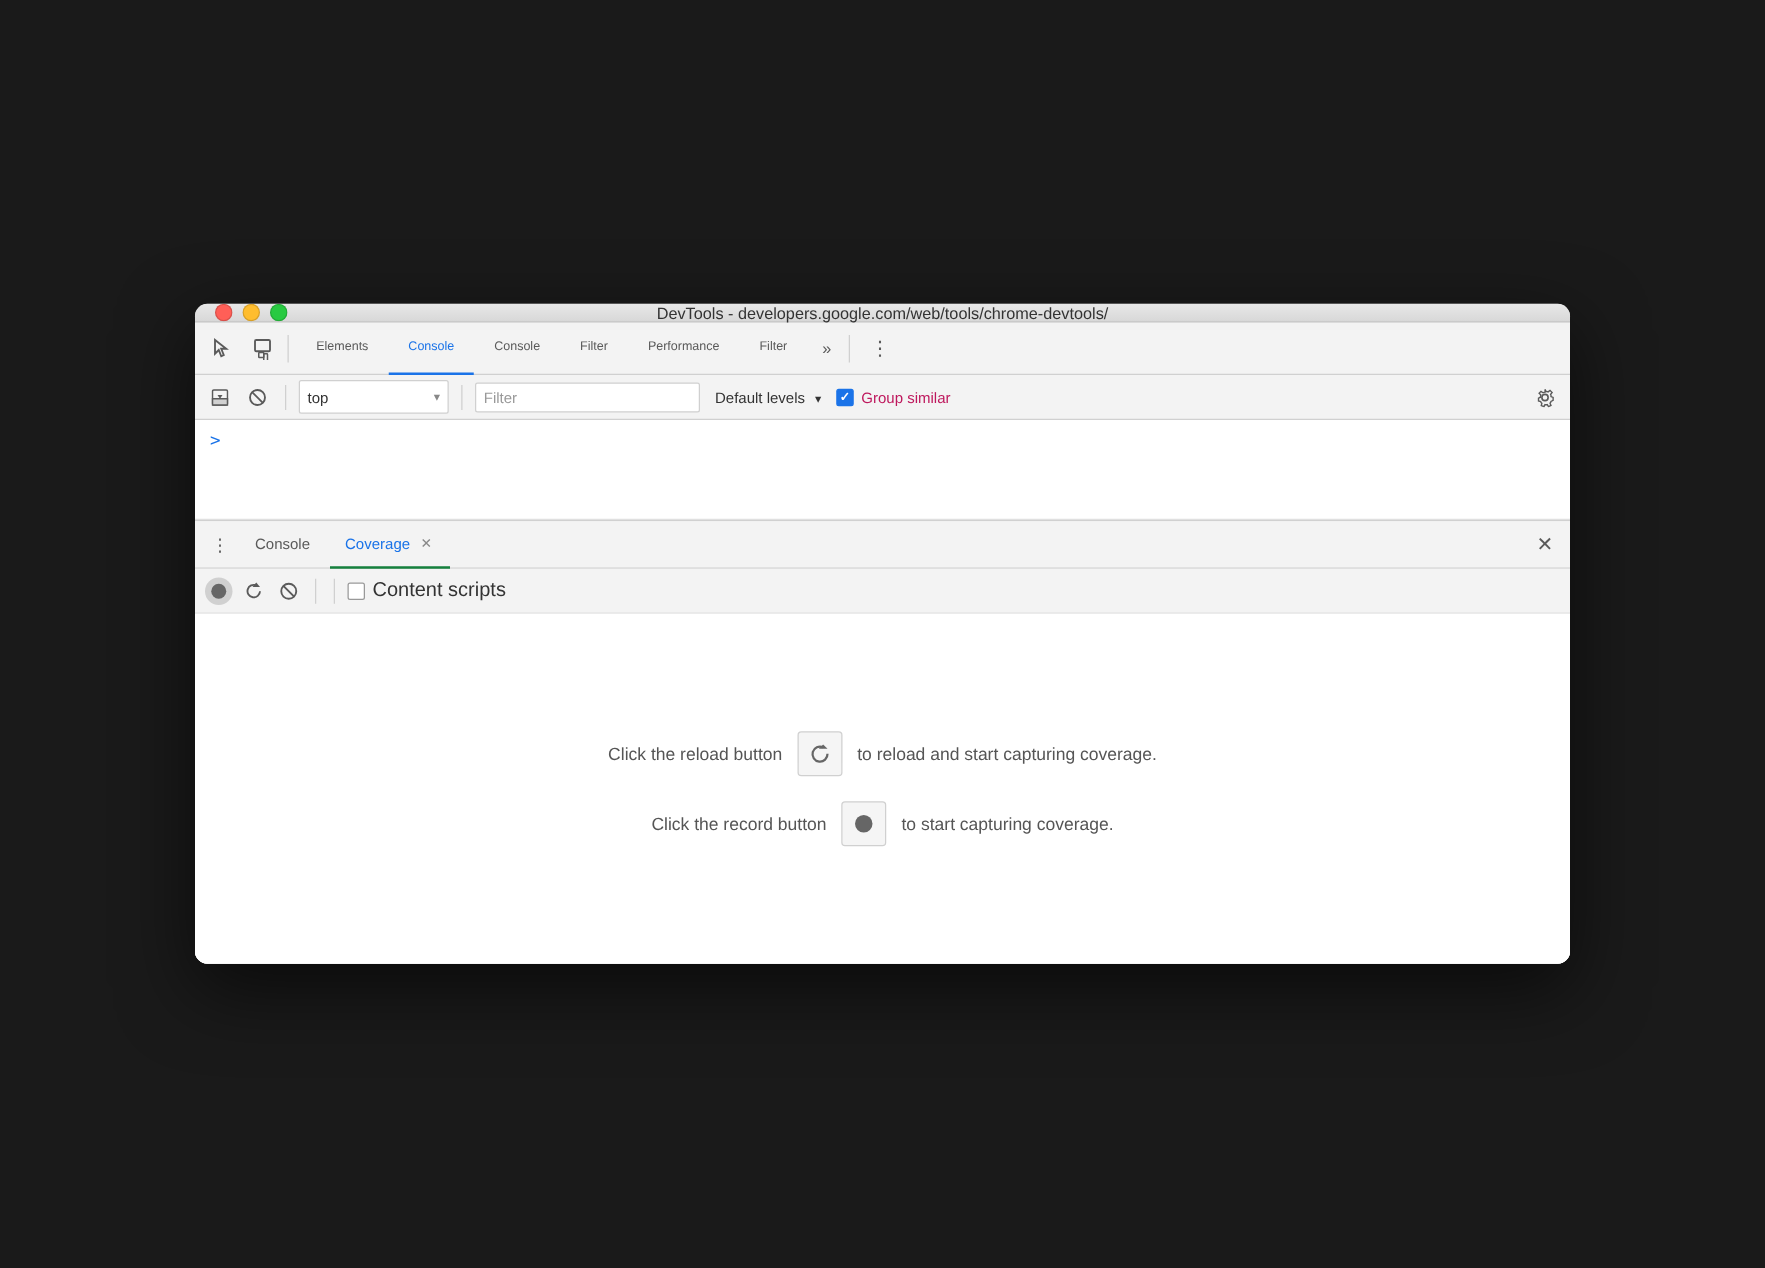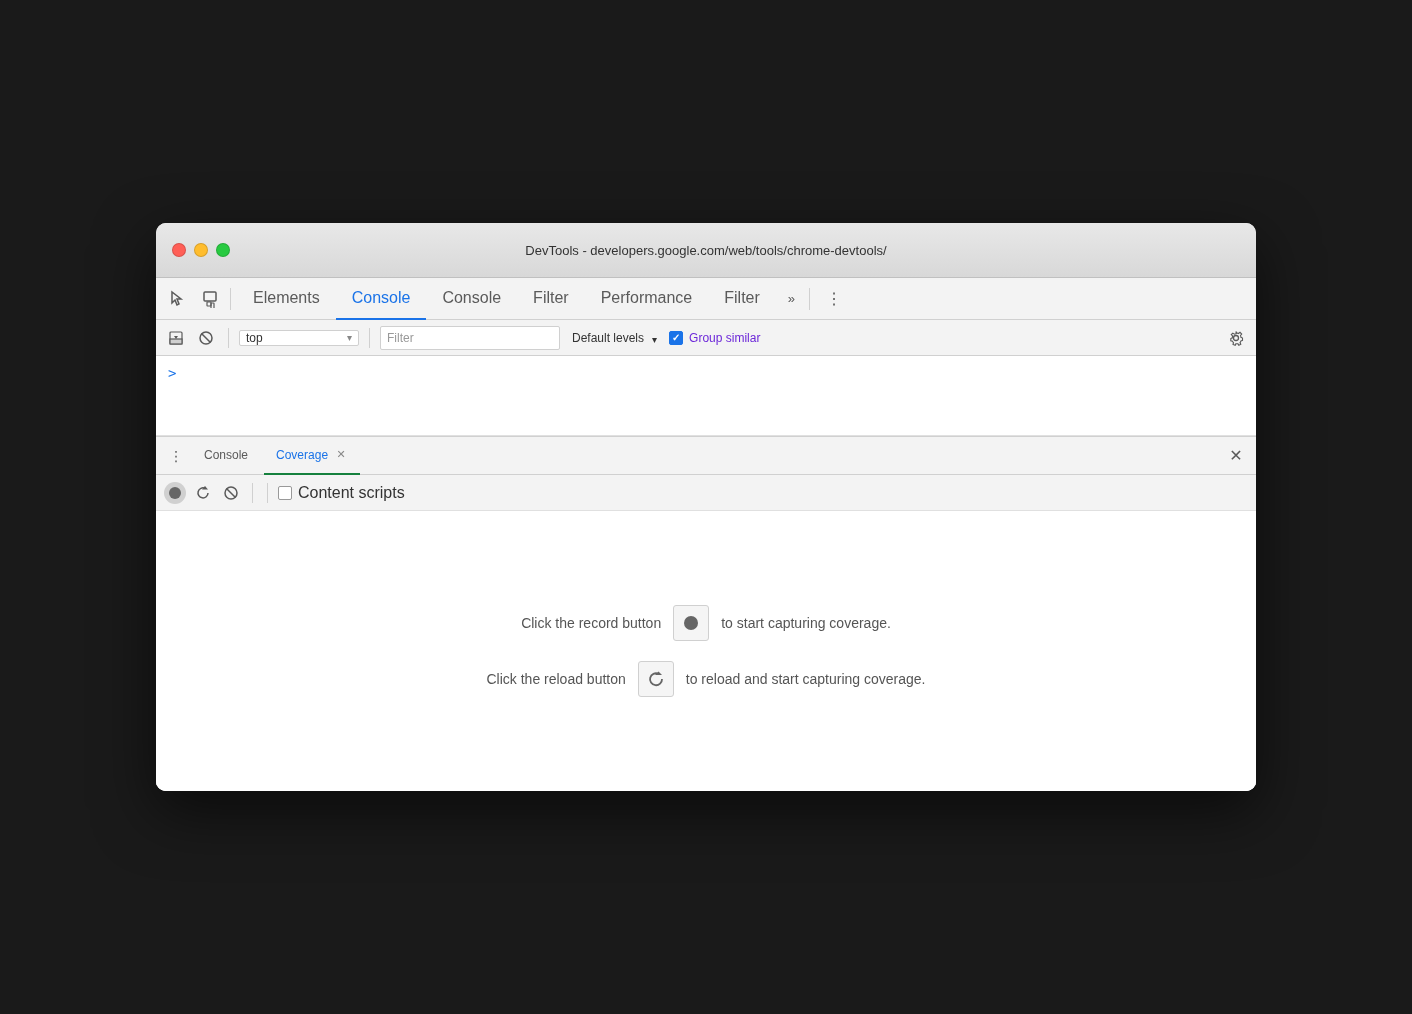--- a/index.html
+++ b/index.html
@@ -13,21 +13,21 @@
     }
     .window {
       width: 1100px;
       background: #f0f0f0;
       border-radius: 10px;
       box-shadow: 0 20px 60px rgba(0,0,0,0.6);
       overflow: hidden;
     }
     .title-bar {
       background: linear-gradient(to bottom, #e8e8e8, #d8d8d8);
-      padding: 20px 16px;
+      padding: 0 16px;
       display: flex;
       align-items: center;
       gap: 8px;
       border-bottom: 1px solid #c0c0c0;
       position: relative;
     }
     .traffic-lights {
       display: flex;
       gap: 8px;
     }
@@ -77,21 +77,21 @@
     .nav-tabs {
       display: flex;
       align-items: center;
       gap: 0;
     }
     .nav-tab {
       padding: 0 16px;
       height: 42px;
       display: flex;
       align-items: center;
-      font-size: 16px;
+      font-size: 10px;
       color: #5a5a5a;
       cursor: pointer;
       border-bottom: 2px solid transparent;
       white-space: nowrap;
     }
     .nav-tab.active {
       color: #1a73e8;
       border-bottom: 2px solid #1a73e8;
     }
     .nav-tab-more {
@@ -126,21 +126,21 @@
       font-size: 14px;
     }
     .context-dropdown {
       display: flex;
       align-items: center;
       gap: 4px;
       border: 1px solid #d0d0d0;
       background: #fff;
       border-radius: 2px;
       padding: 2px 6px;
-      height: 16px;
+      height: 27px;
       cursor: pointer;
       font-size: 12px;
       color: #333;
       min-width: 120px;
     }
     .console-separator {
       width: 1px;
       height: 20px;
       background: #d0d0d0;
       margin: 0 4px;
@@ -174,21 +174,21 @@
       cursor: pointer;
       padding: 2px 6px;
       background: transparent;
       border: none;
     }
     .checkbox-group {
       display: flex;
       align-items: center;
       gap: 6px;
       font-size: 12px;
-      color: #6d28d9;
+      color: #be185d;
     }
     .checkbox-blue {
       width: 14px;
       height: 14px;
       background: #1a73e8;
       border: 1px solid #1a73e8;
       border-radius: 2px;
       display: flex;
       align-items: center;
       justify-content: center;
@@ -552,33 +552,33 @@
         <div class="console-separator"></div>
         <div class="console-separator"></div>
         <div class="content-scripts-checkbox">
           <div class="unchecked-box"></div>
           <span>Content scripts</span>
         </div>
       </div>
 
       <div class="coverage-empty">
         <div class="instruction-line">
-          <span>Click the record button</span>
-          <div class="inline-icon-box">
-            <div class="inline-record-dot"></div>
-          </div>
-          <span>to start capturing coverage.</span>
-        </div>
-        <div class="instruction-line">
           <span>Click the reload button</span>
           <div class="inline-icon-box">
             <svg width="18" height="18" viewBox="0 0 18 18" class="inline-reload-icon">
               <path d="M15 9 A6 6 0 1 1 11.5 3.8" fill="none" stroke="#666" stroke-width="1.8"></path>
               <polygon points="11.5,1.5 15,5 8,5" fill="#666"></polygon>
             </svg>
           </div>
           <span>to reload and start capturing coverage.</span>
         </div>
+        <div class="instruction-line">
+          <span>Click the record button</span>
+          <div class="inline-icon-box">
+            <div class="inline-record-dot"></div>
+          </div>
+          <span>to start capturing coverage.</span>
+        </div>
       </div>
     </div>
 
   </div>
 </div>
 
 </body></html>

